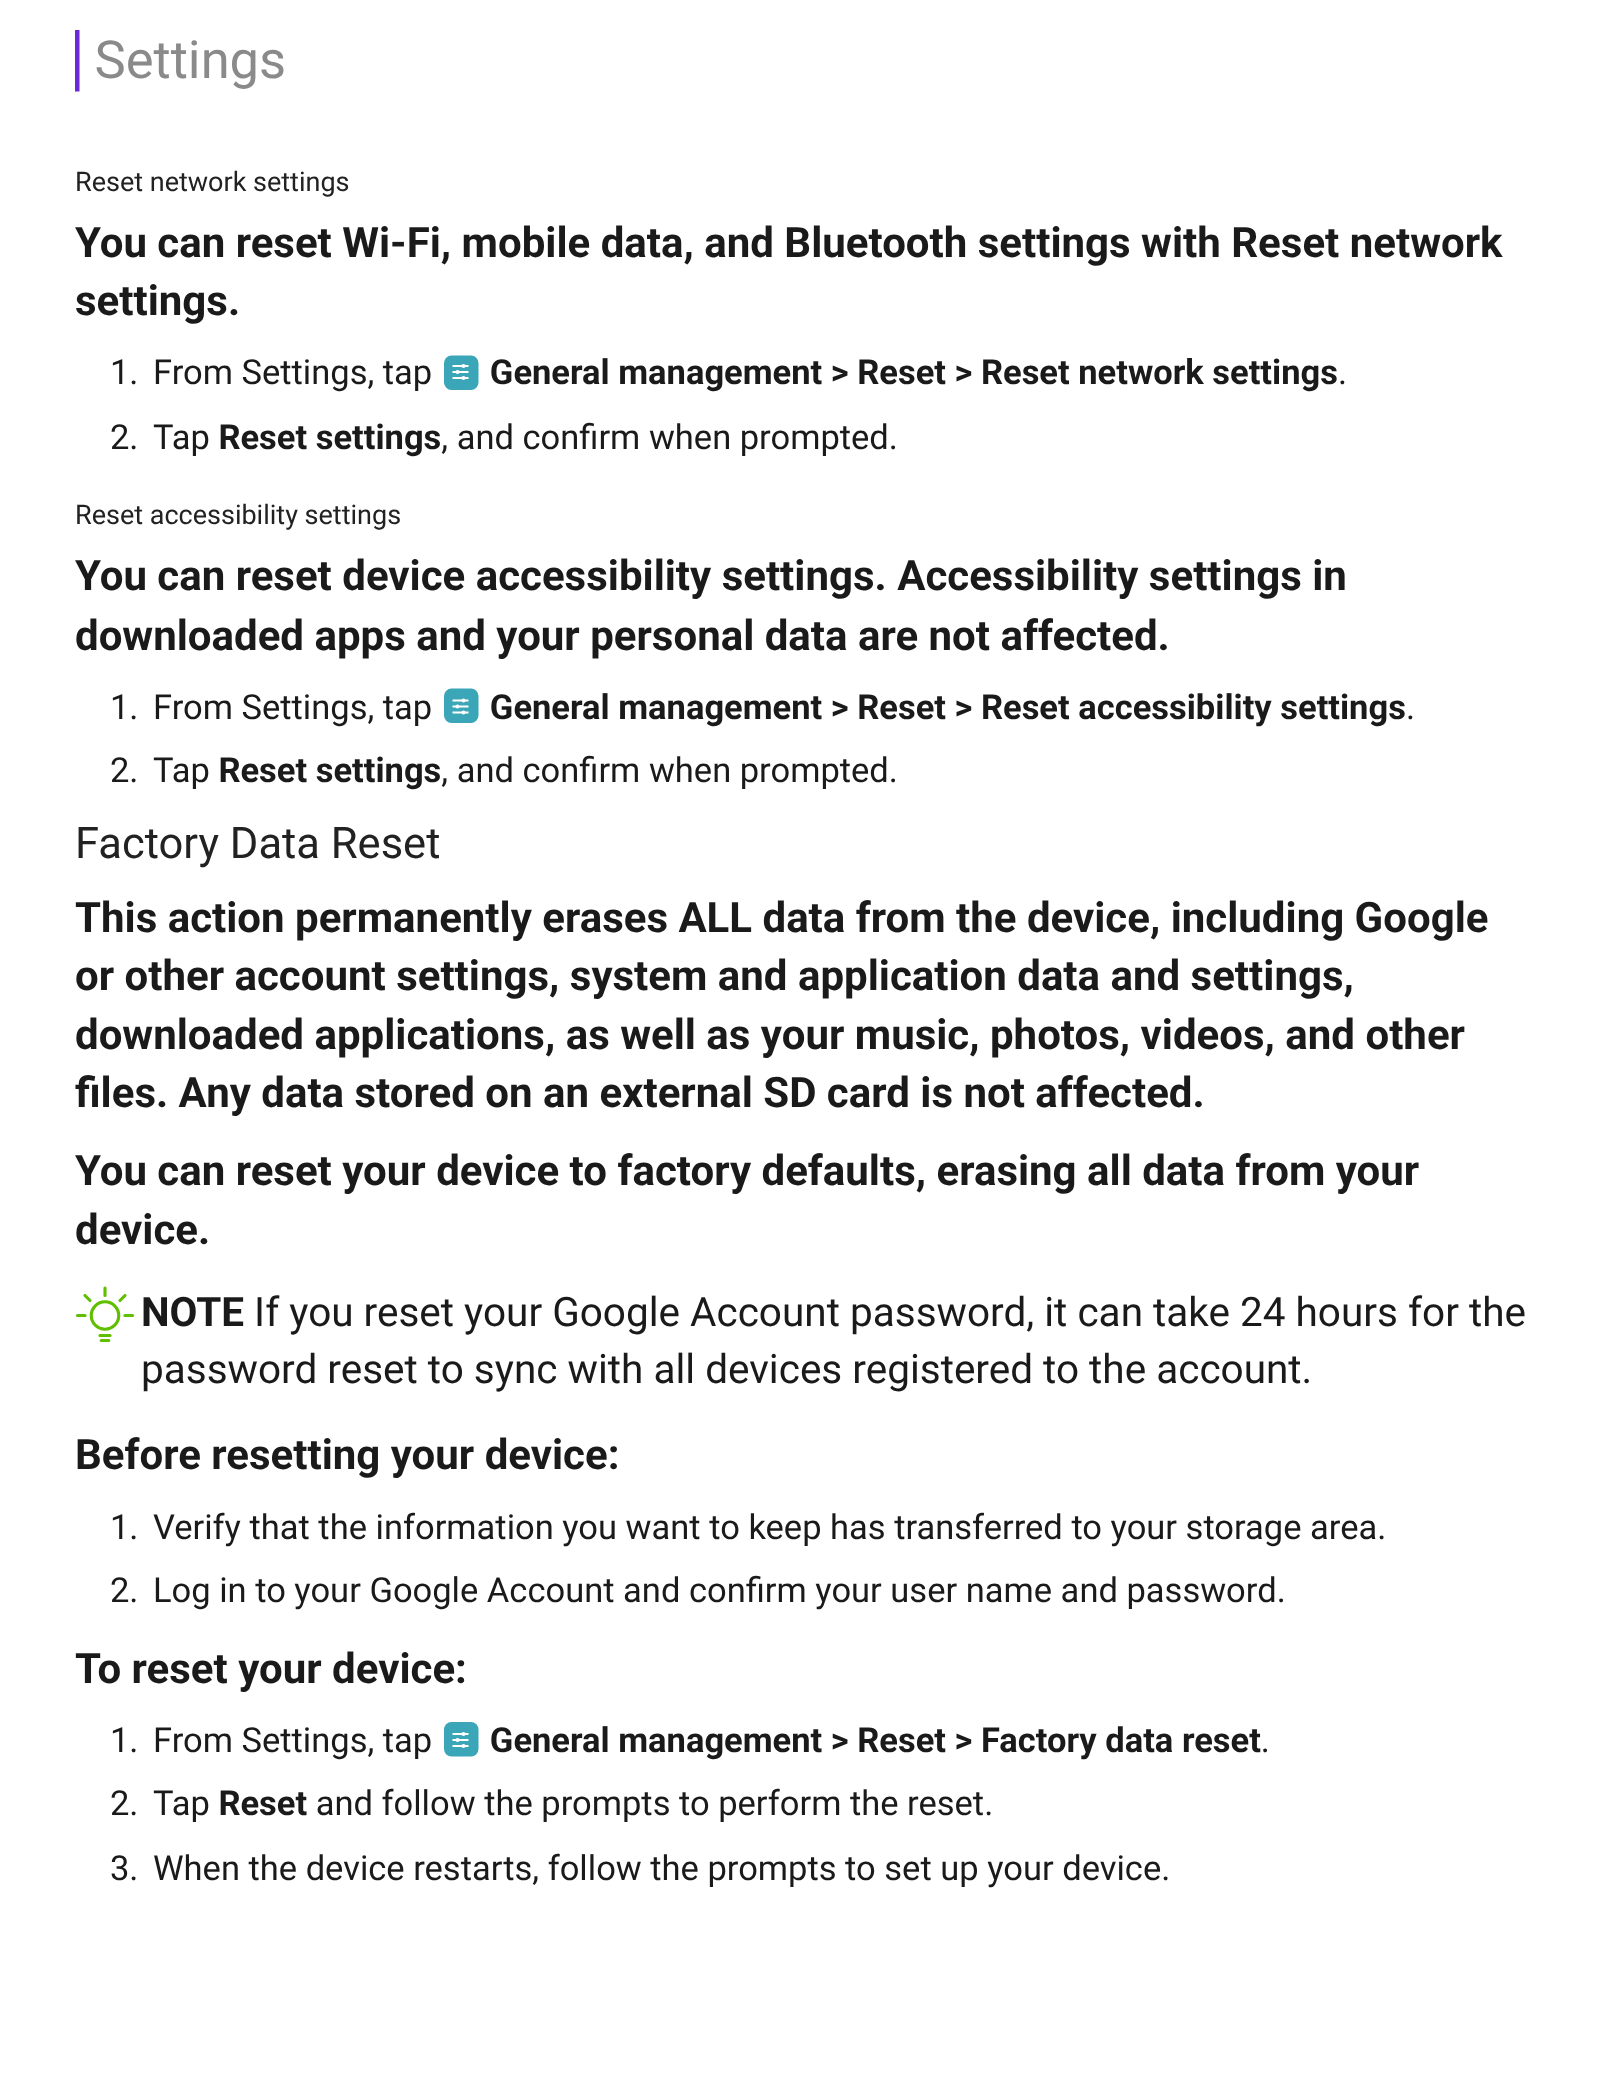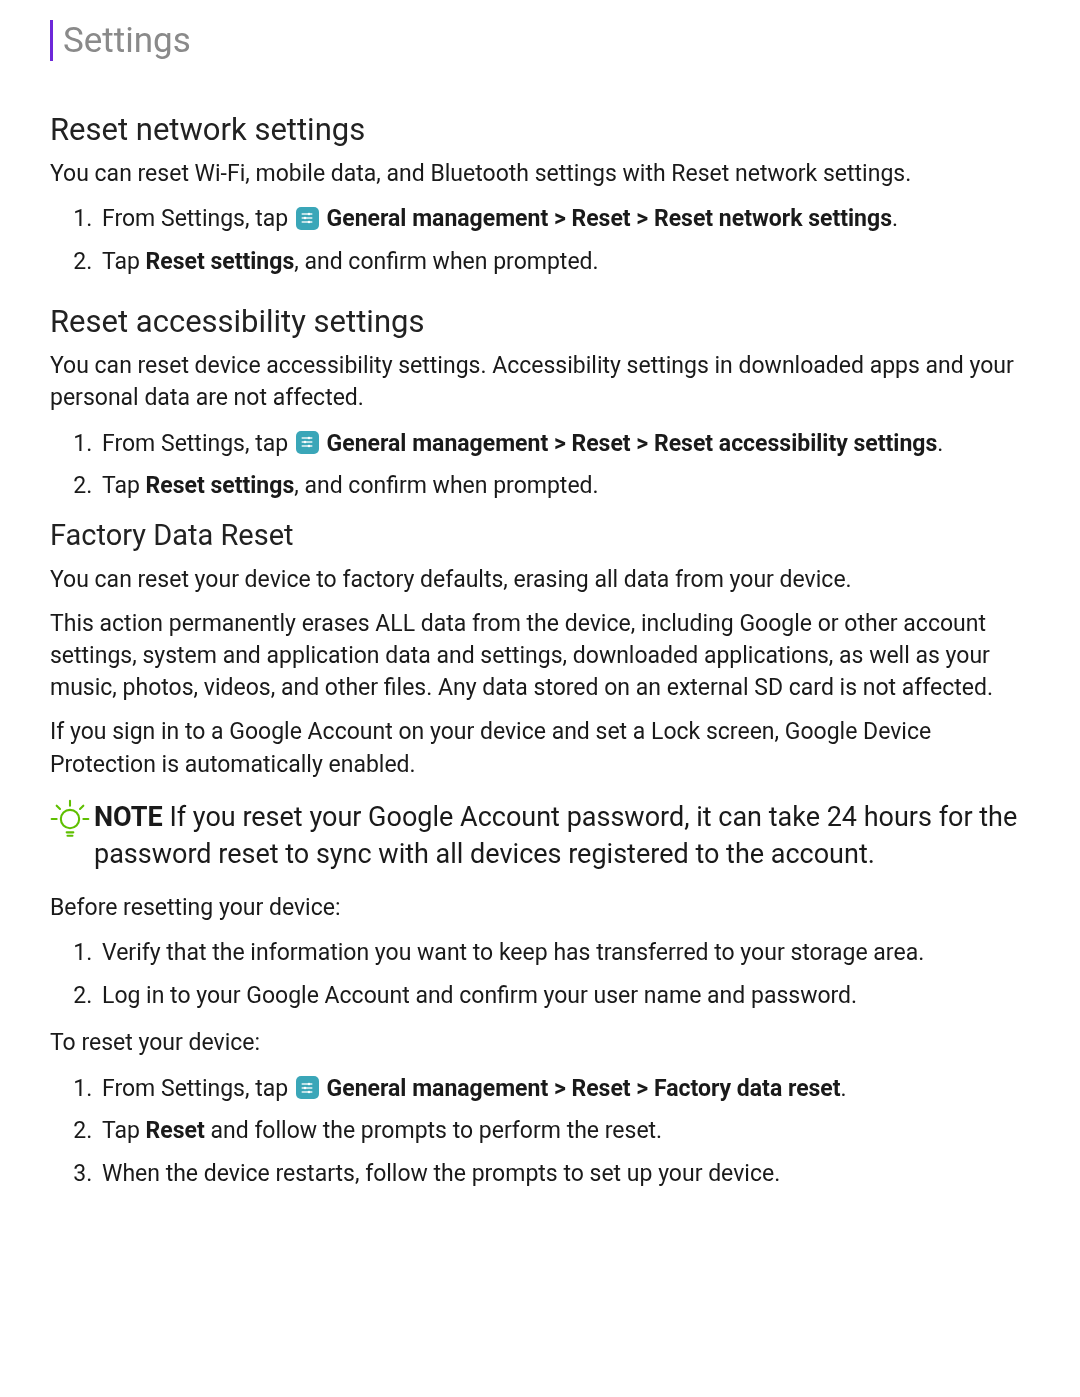--- a/index.html
+++ b/index.html
@@ -18,38 +18,39 @@
     padding-left: 10px;
     margin-bottom: 50px;
   }
   .page-header-text {
     font-size: 35px;
     font-weight: 400;
     color: #8a8a8a;
     letter-spacing: 0px;
   }
   .section-heading {
-    font-size: 31px;
+    font-size: 18px;
     font-weight: 400;
     color: #222;
     margin-top: 24px;
     margin-bottom: 10px;
   }
   .subsection-heading {
     font-size: 29px;
     font-weight: 400;
     color: #222;
     margin-top: 14px;
     margin-bottom: 12px;
   }
   .body-text {
-    font-size: 23px;
+    font-size: 28px;
     line-height: 1.4;
     color: #1a1a1a;
     margin: 2px 0 12px 0;
+    font-weight: bold;
   }
   ol {
     padding-left: 48px;
     margin: 8px 0 14px 0;
   }
   ol li {
     font-size: 23px;
     line-height: 1.5;
     color: #1a1a1a;
     margin-bottom: 8px;
@@ -156,23 +157,22 @@
           </svg>
       </span>
       <b>General management &gt; Reset &gt; Reset accessibility settings</b><span>.</span>
     </li>
     <li>
       <span>Tap </span><b>Reset settings</b><span>, and confirm when prompted.</span>
     </li>
   </ol>
 
   <div class="subsection-heading">Factory Data Reset</div>
+  <div class="body-text">This action permanently erases ALL data from the device, including Google or other account settings, system and application data and settings, downloaded applications, as well as your music, photos, videos, and other files. Any data stored on an external SD card is not affected.</div>
   <div class="body-text">You can reset your device to factory defaults, erasing all data from your device.</div>
-  <div class="body-text">This action permanently erases ALL data from the device, including Google or other account settings, system and application data and settings, downloaded applications, as well as your music, photos, videos, and other files. Any data stored on an external SD card is not affected.</div>
-  <div class="body-text">If you sign in to a Google Account on your device and set a Lock screen, Google Device Protection is automatically enabled.</div>
 
   <div class="note-block">
     <span class="tip-icon">
       <svg viewBox="0 0 48 48">
         <g stroke="#5fbf00" stroke-width="2.5" fill="none" stroke-linecap="round">
           <line x1="24" y1="2" x2="24" y2="8"></line>
           <line x1="8" y1="8" x2="12" y2="12"></line>
           <line x1="40" y1="8" x2="36" y2="12"></line>
           <line x1="2" y1="24" x2="8" y2="24"></line>
           <line x1="46" y1="24" x2="40" y2="24"></line>

